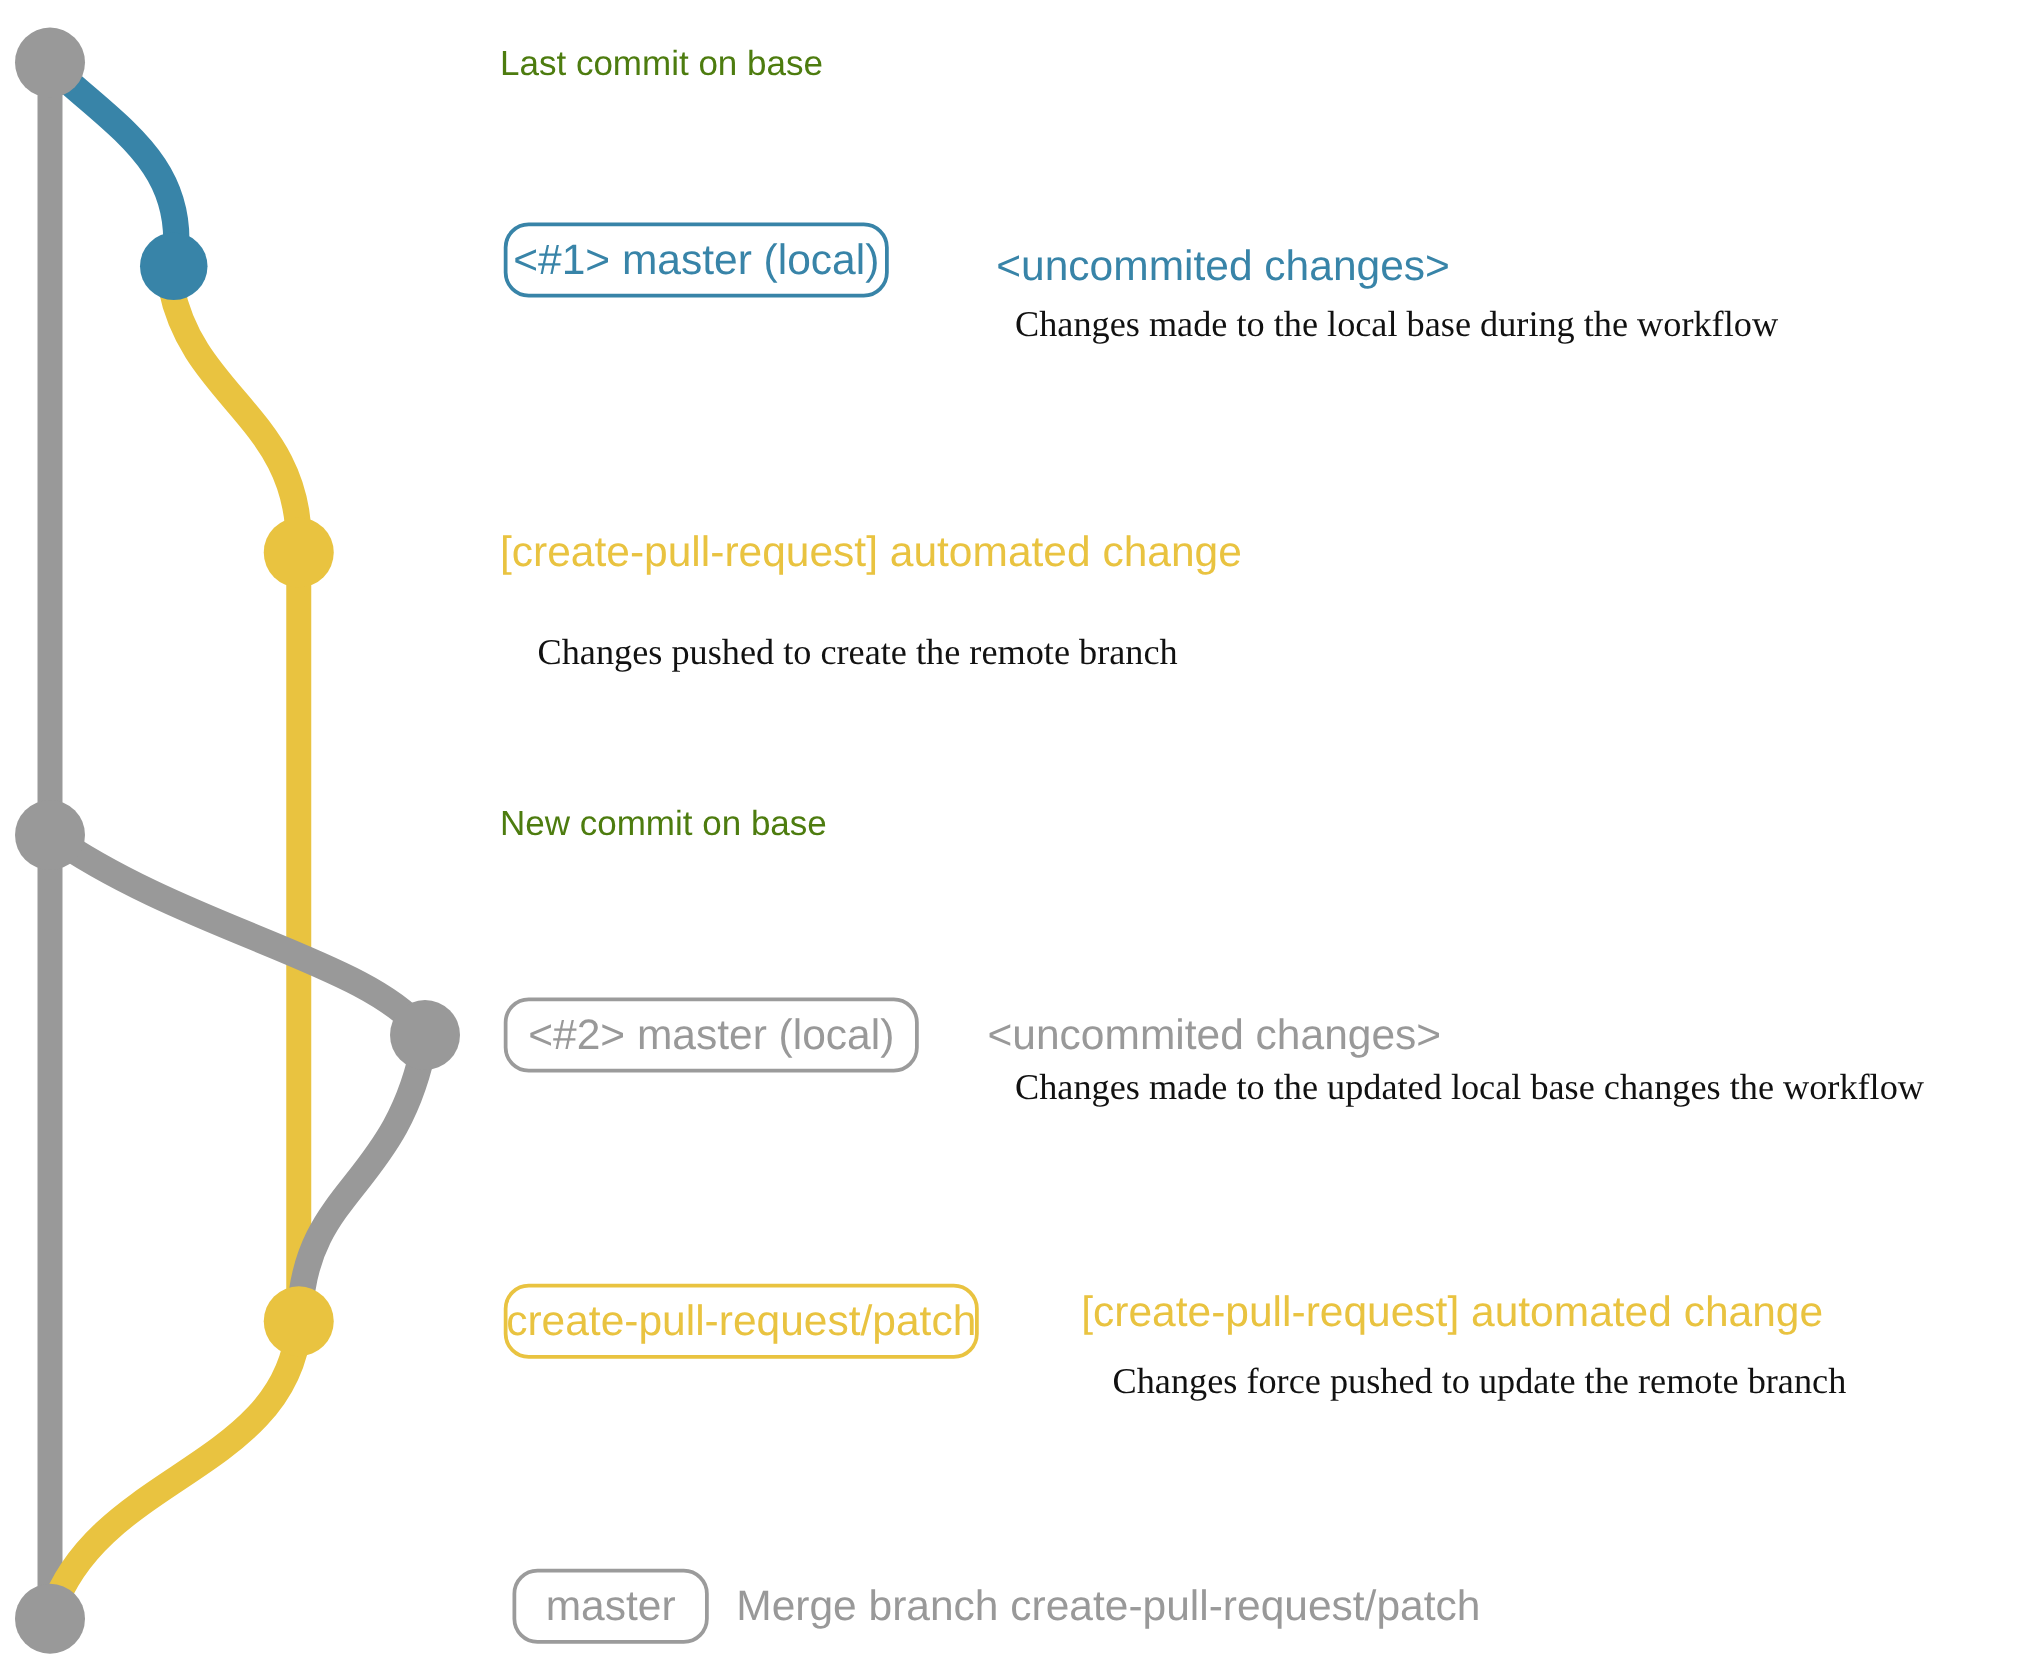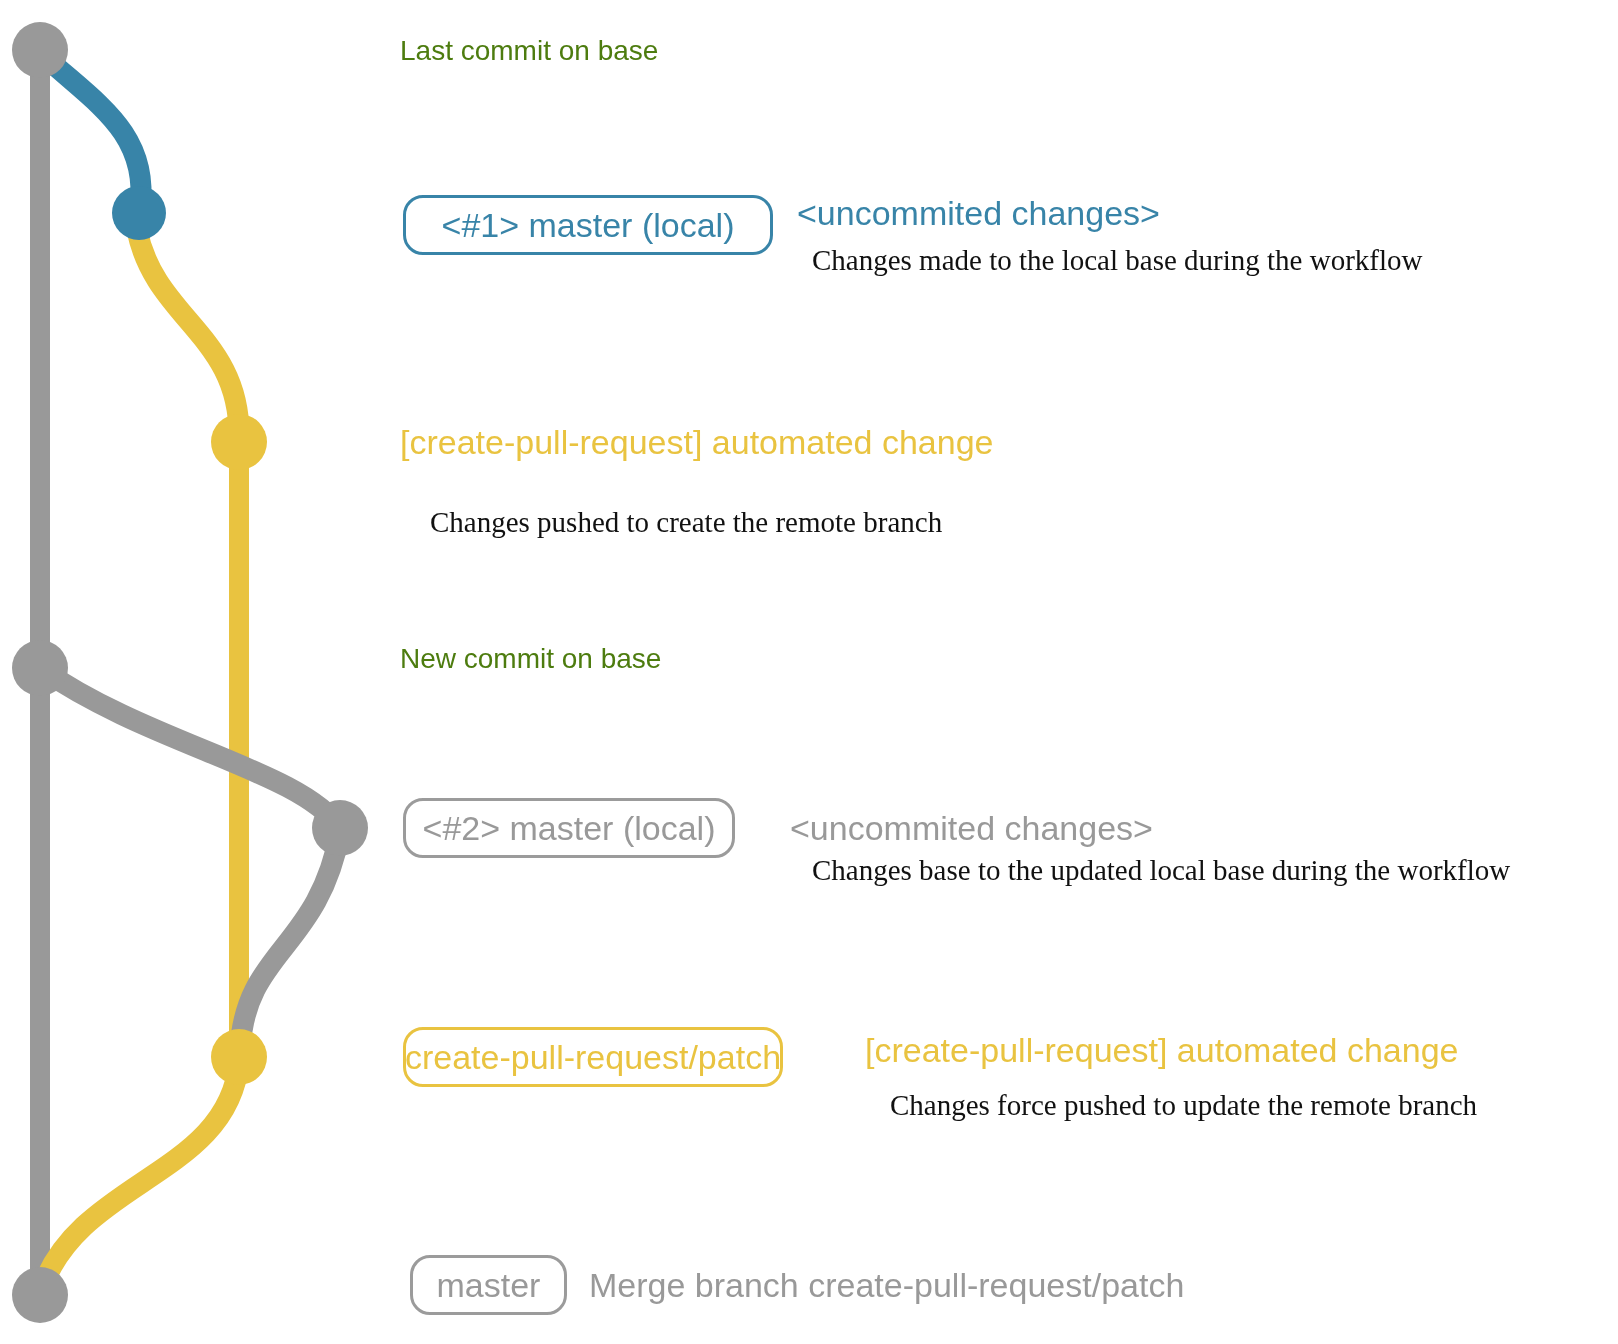--- a/index.html
+++ b/index.html
@@ -68,36 +68,36 @@
     <circle cx="139" cy="213" r="27" fill="#3884a8"></circle>
     <circle cx="239" cy="442" r="28" fill="#e9c340"></circle>
     <circle cx="40" cy="668" r="28" fill="#999999"></circle>
     <circle cx="340" cy="828" r="28" fill="#999999"></circle>
     <circle cx="239" cy="1057" r="28" fill="#e9c340"></circle>
     <circle cx="40" cy="1295" r="28" fill="#999999"></circle>
   </svg>
 
   <div class="label heading" style="left:400px;top:37px;">Last commit on base</div>
 
-  <div class="badge b-blue" style="left:403px;top:195px;width:370px;">
+  <div class="badge b-blue" style="left:403px;top:178px;width:308px;">
     <span>&lt;#1&gt; master (local)</span>
   </div>
   <div class="label c-blue" style="left:797px;top:196px;">&lt;uncommited changes&gt;</div>
   <div class="label serif" style="left:812px;top:246px;text-align:center;">Changes made to the local base during the workflow</div>
 
   <div class="label c-yellow" style="left:400px;top:425px;">[create-pull-request] automated change</div>
   <div class="label serif" style="left:430px;top:474px;margin-top:34px;">Changes pushed to create the remote branch</div>
 
   <div class="label heading" style="left:400px;top:645px;text-align:center;">New commit on base</div>
 
   <div class="badge b-gray" style="left:403px;top:798px;width:332px;">
     <span>&lt;#2&gt; master (local)</span>
   </div>
   <div class="label c-gray" style="left:790px;top:811px;">&lt;uncommited changes&gt;</div>
-  <div class="label serif" style="left:812px;top:856px;">Changes base to the updated local base during the workflow</div>
+  <div class="label serif" style="left:812px;top:856px;">Changes made to the updated local base changes the workflow</div>
 
   <div class="badge b-yellow" style="left:403px;top:1027px;width:380px;">
     <span>create-pull-request/patch</span>
   </div>
   <div class="label c-yellow" style="left:865px;top:1033px;">[create-pull-request] automated change</div>
   <div class="label serif" style="left:890px;top:1091px;">Changes force pushed to update the remote branch</div>
 
   <div class="badge b-gray" style="left:410px;top:1255px;width:157px;">
     <span>master</span>
   </div>

